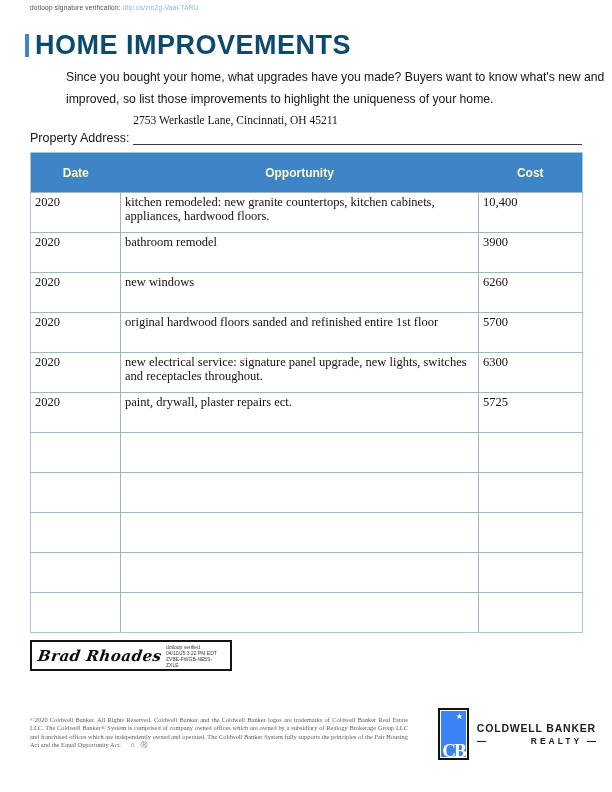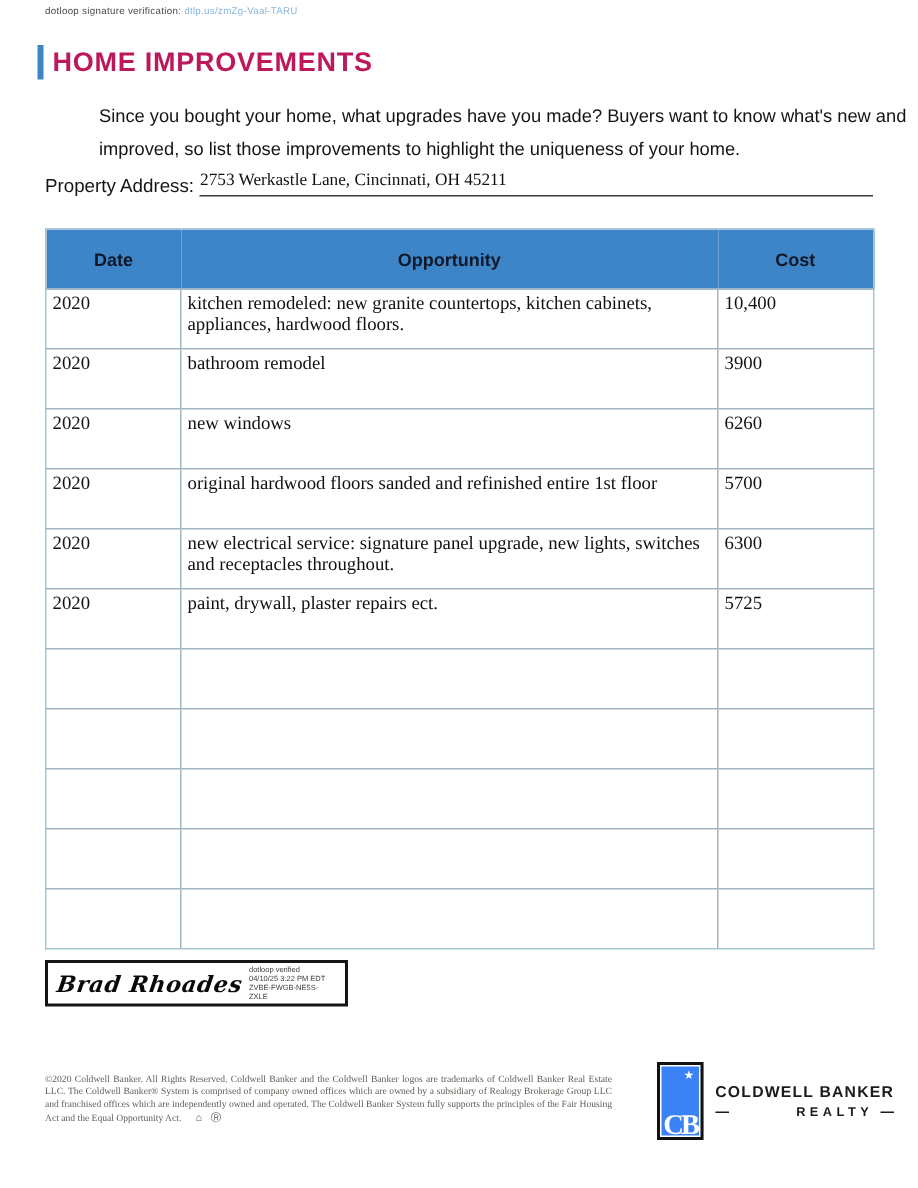--- a/index.html
+++ b/index.html
@@ -15,53 +15,53 @@
   }
   .verify-line a { color:#8ab4e0; text-decoration:none; }
 
   
   .title-wrap {
     position:absolute; top:30px; left:25px;
     display:flex; align-items:center; gap:6px;
   }
   .title-bar { width:4px; height:23px; background:#3d85c6; }
   .doc-title {
-    font-size:18px; font-weight:bold; color:#be185d;
+    font-size:27px; font-weight:bold; color:#0c4a6e;
     letter-spacing:.5px; font-family:"Liberation Sans", sans-serif;
   }
 
   
   .intro {
     position:absolute; top:66px; left:30px; width:552px;
     font-size:12.2px; line-height:22px; color:#151515;margin-left:36px;
   }
 
   
   .prop-row {
     position:absolute; top:114px; left:30px; width:552px;
     display:flex; align-items:flex-end;
   }
   .prop-label { font-size:12.5px; color:#151515; white-space:nowrap; }
   .prop-value-line {
     flex:1; border-bottom:1.2px solid #3a3a3a; margin-left:4px;
     font-family:"Liberation Serif", serif; font-size:11.5px; color:#111;
-    padding-bottom:3px; line-height:13px;
+    padding-bottom:17px; line-height:13px;
   }
 
   
   table.improvements {
     position:absolute; top:152px; left:30px; width:552px;
     border-collapse:collapse; table-layout:fixed;
   }
   table.improvements { border:1.5px solid #a9c6d6; }
   .col-date { width:90px; }
   .col-desc { width:358px; }
   .col-cost { width:104px; }
   thead th {
-    background:#3d85c6; color:#0f172a; font-size:12px; font-weight:bold;
+    background:#3d85c6; color:#fef9c3; font-size:12px; font-weight:bold;
     height:40px; text-align:center; vertical-align:middle;
     font-family:"Liberation Sans", sans-serif;
   }
   tbody td {
     height:40px; vertical-align:top; padding:2px 4px;
     border:1px solid #9db6c2; border-left:1px solid #9db6c2;
     font-family:"Liberation Serif", serif; font-size:12.5px;
     line-height:14px; color:#111;
   }
   tbody tr td:first-child { border-left:none;margin-left:36px; }

